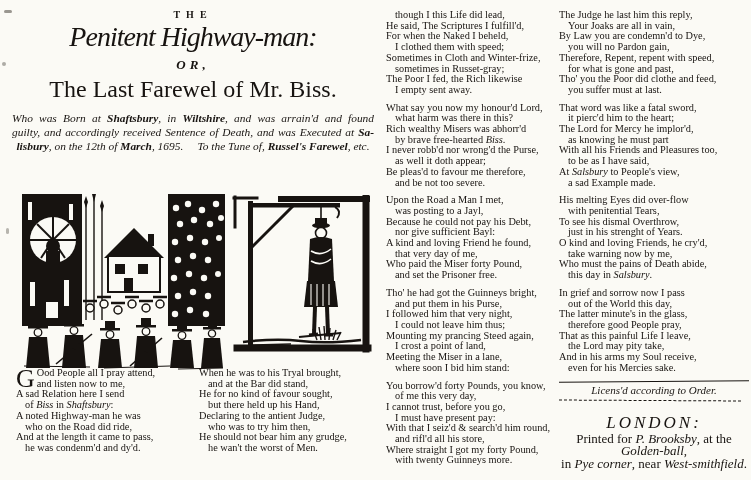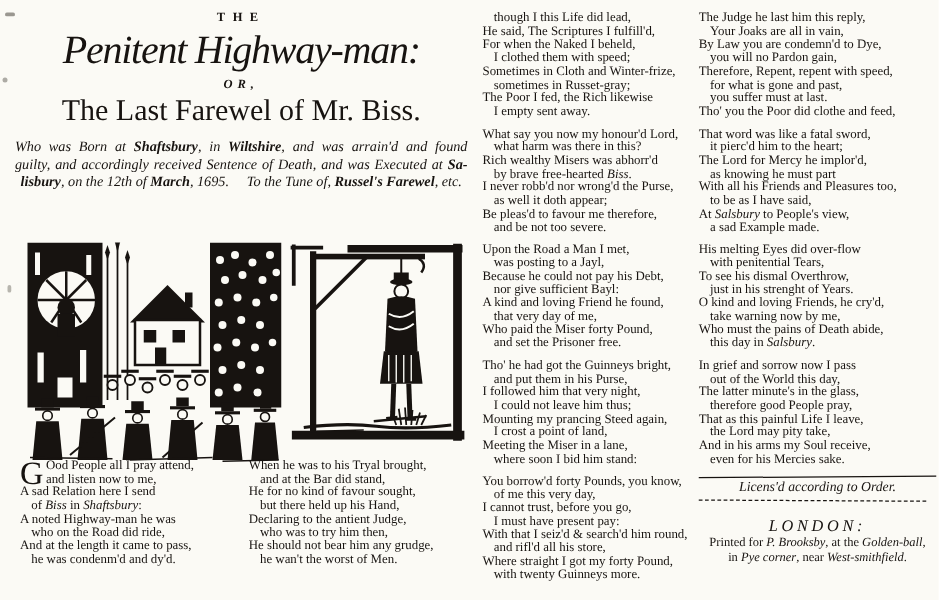--- a/index.html
+++ b/index.html
@@ -1,44 +1,44 @@
 <!DOCTYPE html>
 <html><head>
 <meta charset="utf-8">
 <style>
   html,body{margin:0;padding:0;}
   .page{position:relative;width:751px;height:480px;background:#fbfaf5;color:#171310;
         font-family:"Liberation Serif","DejaVu Serif",serif;overflow:hidden;}
   
   .header{position:absolute;left:6px;top:4px;width:374px;text-align:center;}
   .kicker{font-size:10px;font-weight:bold;letter-spacing:6px;margin-top:5px;}
-  .main-title{font-size:32px;font-style:italic;margin-top:1px;white-space:nowrap;letter-spacing:-1px;}
-  .or-label{font-size:10px;font-style:italic;font-weight:bold;letter-spacing:4px;margin-top:4px;}
+  .main-title{font-size:28px;font-style:italic;margin-top:1px;white-space:nowrap;letter-spacing:-1px;}
+  .or-label{font-size:13px;font-style:italic;font-weight:bold;letter-spacing:4px;margin-top:4px;}
   .sub-title{font-size:24px;margin-top:3px;white-space:nowrap;}
   .argument{margin-top:9px;font-style:italic;font-size:11.4px;line-height:13.8px;padding:0 6px;}
   .argument .jline{text-align:justify;text-align-last:justify;}
   .argument .cline{text-align:center;}
   
   .vcol{position:absolute;font-size:10.3px;}
   .vline{line-height:10.7px;white-space:nowrap;}
   .vline.indent{padding-left:9px;}
   .stanza{margin-bottom:7px;}
   .dropcap{float:left;font-size:26px;line-height:20px;padding:1px 2px 0 0;}
   #col-left-a{left:16px;top:368px;width:180px;}
   #col-left-b{left:199px;top:368px;width:182px;}
   #col-middle{left:386px;top:10px;width:176px;}
   #col-right{left:559px;top:10px;width:190px;}
   
   .license-block{margin-top:5px;}
   .rule{border-top:1px solid #171310;width:100%;transform:rotate(-0.4deg);}
   .rule.dashed{border-top:1.5px dashed #171310;width:96%;transform:rotate(0.3deg);margin-top:1px;}
   .license-line{font-style:italic;font-size:11px;text-align:center;padding:2px 0 3px 0;}
   .imprint{margin-top:12px;text-align:center;}
-  .imprint-city{font-style:italic;font-size:13px;letter-spacing:3px;}
-  .imprint-line{font-size:10px;line-height:12.5px;}
+  .imprint-city{font-style:italic;font-size:17px;letter-spacing:3px;}
+  .imprint-line{font-size:13px;line-height:12.5px;}
   
   .woodcut{position:absolute;}
   #cut-crowd{left:20px;top:194px;}
   #cut-gallows{left:231px;top:195px;}
   .speck{position:absolute;background:#3a342c;border-radius:2px;}
 </style>
 </head>
 <body>
 
 <div class="page">
@@ -316,22 +316,22 @@
 
   <div id="col-right" class="vcol">
     <div>
         <div class="stanza">
           <div class="vline">The Judge he last him this reply,</div>
           <div class="vline indent">Your Joaks are all in vain,</div>
           <div class="vline">By Law you are condemn'd to Dye,</div>
           <div class="vline indent">you will no Pardon gain,</div>
           <div class="vline">Therefore, Repent, repent with speed,</div>
           <div class="vline indent">for what is gone and past,</div>
+          <div class="vline">Tho' you the Poor did clothe and feed,</div>
           <div class="vline indent">you suffer must at last.</div>
-          <div class="vline">Tho' you the Poor did clothe and feed,</div>
         </div>
         <div class="stanza">
           <div class="vline">That word was like a fatal sword,</div>
           <div class="vline indent">it pierc'd him to the heart;</div>
           <div class="vline">The Lord for Mercy he implor'd,</div>
           <div class="vline indent">as knowing he must part</div>
           <div class="vline">With all his Friends and Pleasures too,</div>
           <div class="vline indent">to be as I have said,</div>
           <div class="vline">At <i>Salsbury</i> to People's view,</div>
           <div class="vline indent">a sad Example made.</div>

